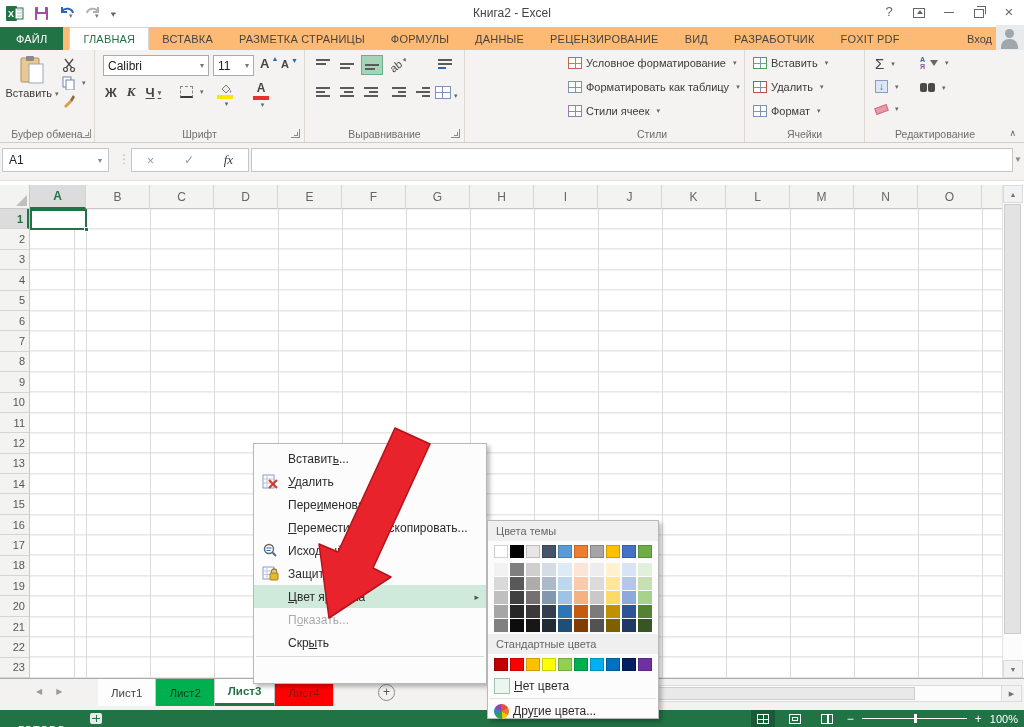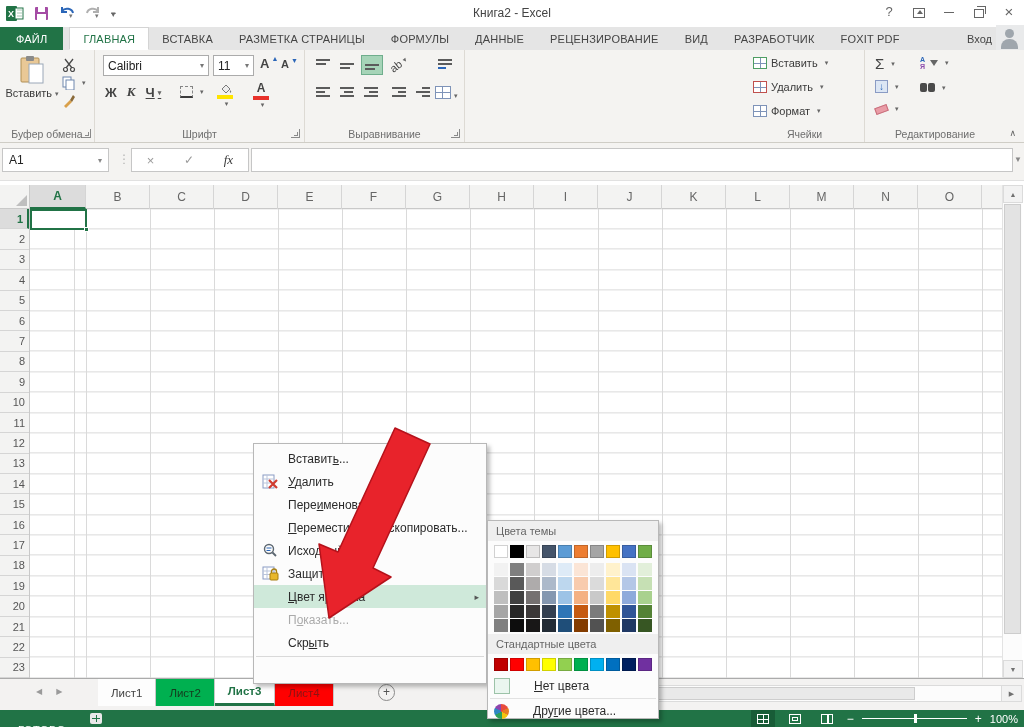--- a/index.html
+++ b/index.html
@@ -11,21 +11,21 @@
   .qat-dd{font-size:7px;color:#777;margin-left:-6px}
   #title{position:absolute;left:0;top:0;width:1024px;text-align:center;line-height:26px;font-size:12px;color:#444}
   #winctl{position:absolute;right:0;top:0;display:flex;height:24px}
   #winctl .wbtn{width:30px;text-align:center;line-height:24px;color:#666;font-size:13px}
   .ribbon-display-icon{display:inline-block;width:12px;height:10px;border:1px solid #666;position:relative;top:2px}
   .ribbon-display-icon i{position:absolute;left:3px;top:1px;width:0;height:0;border-left:3px solid transparent;border-right:3px solid transparent;border-bottom:4px solid #666}
   .min-bar{display:inline-block;width:10px;height:1px;background:#666;vertical-align:middle}
   .restore-icon{display:inline-block;width:10px;height:9px;border:1px solid #666;position:relative;top:2px;background:#fff}
   .restore-icon i{position:absolute;left:2px;top:-4px;width:9px;height:8px;border:1px solid #666;border-bottom:none;border-left:none}
   
-  #rtabs{position:absolute;top:27px;left:0;width:1024px;height:23px;background:#e5e5e5;display:flex;align-items:stretch;font-size:11px}
+  #rtabs{position:absolute;top:27px;left:0;width:1024px;height:23px;background:#fdba74;display:flex;align-items:stretch;font-size:11px}
   .rtab{padding:0 13px;display:flex;align-items:center;color:#444;letter-spacing:.2px}
   .rtab-file{background:#217346;color:#fff;padding:0 16px}
   .rtab-active{color:#217346;border:1px solid #D4D4D4;border-bottom:1px solid #fff;background:#fff;margin-left:6px}
   #signin{position:absolute;right:32px;top:27px;height:23px;display:flex;align-items:center;font-size:11px;color:#444}
   #avatar{position:absolute;right:0;top:25px;width:28px;height:25px;background:#E9EAEB}
   #avatar .head{position:absolute;left:9px;top:4px;width:9px;height:9px;border-radius:50%;background:#9FA6AD}
   #avatar .body{position:absolute;left:5px;top:14px;width:17px;height:10px;border-radius:8px 8px 0 0;background:#9FA6AD}
   
   #ribbon{position:absolute;top:50px;left:0;width:1024px;height:93px;background:#F4F3F1;border-bottom:1px solid #CFCDC6;font-size:11px;color:#3B3B3B}
   .rgroup{position:absolute;top:0;height:92px;border-right:1px solid #DDDAD4}
@@ -123,21 +123,21 @@
   .ctx-ico{position:absolute;left:8px;top:3px}
   .ctx-arrow{position:absolute;right:7px;font-size:9px;color:#555}
   .u{text-decoration:underline}
   
   #colormenu{position:absolute;left:487px;top:520px;width:172px;height:199px;background:#FCFCFC;border:1px solid #B8B8B8;box-shadow:3px 3px 4px rgba(0,0,0,.25);z-index:6}
   .cm-header{height:20px;background:#EFEFEF;display:flex;align-items:center;padding-left:8px;font-size:11px;color:#666}
   .swrow{display:flex;gap:2px;padding:2px 6px}
   .sw{width:14px;height:13px;border:1px solid rgba(0,0,0,.18)}
   .swv{width:14px;height:13px}
   .swvrow{display:flex;gap:2px;padding:0 6px;margin-bottom:1px}
-  .cm-item{height:22px;display:flex;align-items:center;gap:24px;padding-left:6px;font-size:12px;color:#2B2B2B}
+  .cm-item{height:22px;display:flex;align-items:center;gap:4px;padding-left:6px;font-size:12px;color:#2B2B2B}
   #nocolor-sw{width:16px;height:16px;background:#EAF6EF;border:1px solid #9CC3A8}
   #wheel{width:15px;height:15px;border-radius:50%;background:conic-gradient(#E84C3D 0 60deg,#E67E22 60deg 120deg,#F1C40F 120deg 180deg,#2EA05A 180deg 240deg,#2E86C1 240deg 300deg,#8E44AD 300deg 360deg)}
   .cm-divider{height:1px;background:#E2E2E2;margin:1px 2px}
   
   #arrow-overlay{position:absolute;left:0;top:0;z-index:8;pointer-events:none}
 </style>
 </head>
 <body>
 
 <div id="titlebar">
@@ -319,20 +319,35 @@
         <i style="width:8px;margin-left:6px"></i>
       </span>
     <span class="abs dd" style="left:130px;top:36px"><span class="mini-grid" style="width:16px;height:13px"></span></span>
     <div class="glabel">Выравнивание</div>
     <div class="launcher" style="right:4px">
         <i></i>
       </div>
   </div>
 
 
+  <div class="rgroup" style="left:560px;width:185px">
+    <div class="rrow dd" style="left:8px;top:7px">
+      <span class="mini-grid" style="border-color:#C06A4F"></span>
+      <span>Условное форматирование</span>
+    </div>
+    <div class="rrow dd" style="left:8px;top:31px">
+      <span class="mini-grid"></span>
+      <span>Форматировать как таблицу</span>
+    </div>
+    <div class="rrow dd" style="left:8px;top:55px">
+      <span class="mini-grid" style="border-color:#9C7BB8"></span>
+      <span>Стили ячеек</span>
+    </div>
+    <div class="glabel">Стили</div>
+  </div>
 
   <div class="rgroup" style="left:745px;width:120px">
     <div class="rrow dd" style="left:8px;top:7px">
       <span class="mini-grid" style="border-color:#4E9E63"></span>
       <span>Вставить</span>
     </div>
     <div class="rrow dd" style="left:8px;top:31px">
       <span class="mini-grid" style="border-color:#C0504D"></span>
       <span>Удалить</span>
     </div>

